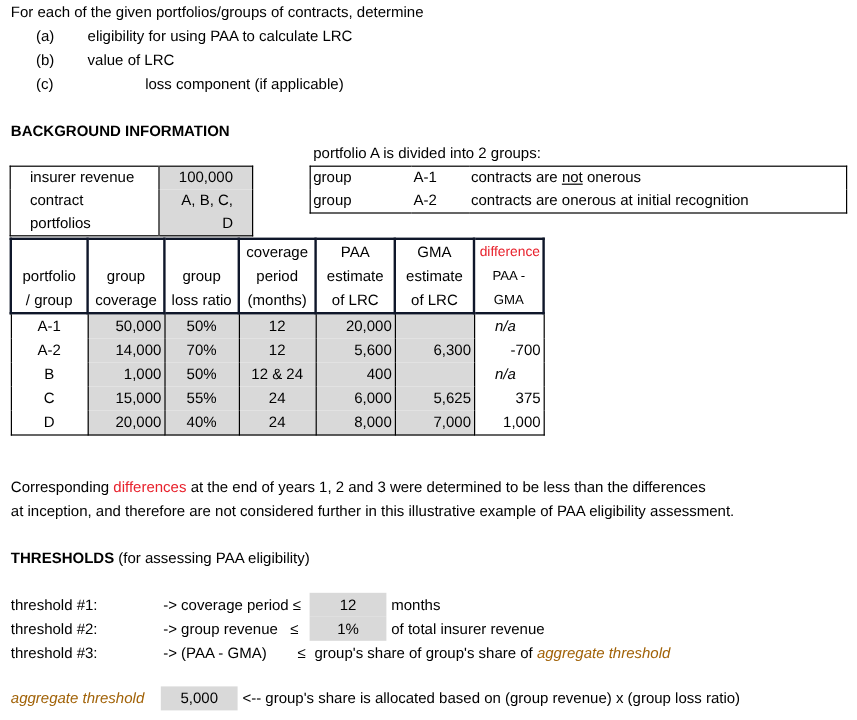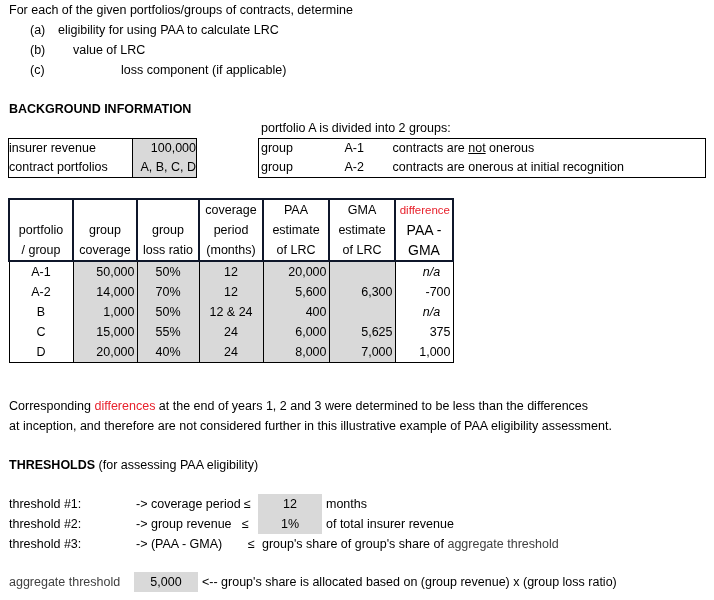--- a/index.html
+++ b/index.html
@@ -1,54 +1,54 @@
 <!DOCTYPE html>
 <html><head>
 <meta charset="utf-8">
 <style>
   * { box-sizing: border-box; margin: 0; padding: 0; }
   html, body { width: 714px; height: 600px; background: #ffffff; overflow: hidden; }
   body { position: relative; font-family: "Liberation Sans", "DejaVu Sans", sans-serif; font-size: 12.5px; color: #000; }
   .abs { position: absolute; white-space: nowrap; line-height: 20px; }
   .red { color: #e8212c; text-align: right; }
-  .blue { color: #404040; }
+  .blue { color: #a16207; font-style: italic; }
   .bold { font-weight: bold; }
   .gray { background: #d9d9d9; }
 
   
   #info-table { position: absolute; left: 8px; top: 138px; border-collapse: collapse; border: 1px solid #000; }
-  #info-table td { height: 19px; padding: 0 0; border: none; line-height: 19px; }
+  #info-table td { height: 19px; padding: 0 16px; border: none; line-height: 19px; }
   #info-table td.lbl { width: 124px; border-right: 1px solid #000; }
   #info-table td.val { width: 64px; text-align: right; }
 
   
   #groups-table { position: absolute; left: 258px; top: 138px; width: 448px; border: 1px solid #000; border-collapse: collapse; }
   #groups-table td { height: 19px; line-height: 19px; padding: 0 2px; }
   #groups-table td.c1 { width: 84px; }
   #groups-table td.c2 { width: 48px; }
 
   
   #main-table { position: absolute; left: 8px; top: 198px; border-collapse: collapse; }
   #main-table th, #main-table td { height: 20px; line-height: 20px; padding: 0 2px; font-weight: normal; }
   #main-table th { border: 2px solid #0f172a; vertical-align: bottom; text-align: center; line-height: 20px; padding: 0 2px; }
   #main-table td { border-left: 1px solid #000; border-right: 1px solid #000; }
   #main-table td.c { text-align: center; }
   #main-table td.r { text-align: right; }
-  #main-table td.i { font-style: italic; text-align: center; padding-left: 17px; }
+  #main-table td.i { font-style: italic; text-align: left; padding-left: 17px; }
   #main-table tr.last td { border-bottom: 1px solid #000; }
   #main-table tr.total td { border: 1px solid #000; }
   #main-table tr.total td.empty { border: none; }
-  .hdr-diff-sub { font-size: 14px; }
+  .hdr-diff-sub { font-size: 11px; }
 </style>
 </head>
 <body>
 
 <div class="abs" style="left:9px; top:0px;">For each of the given portfolios/groups of contracts, determine</div>
 <div class="abs" style="left:30px; top:20px;">(a)</div>
-<div class="abs" style="left:58px; top:20px;">eligibility for using PAA to calculate LRC</div>
+<div class="abs" style="left:73px; top:20px;">eligibility for using PAA to calculate LRC</div>
 <div class="abs" style="left:30px; top:40px;">(b)</div>
 <div class="abs" style="left:73px; top:40px;">value of LRC</div>
 <div class="abs" style="left:30px; top:60px;">(c)</div>
 <div class="abs" style="left:73px; top:60px;padding-left:48px;">loss component (if applicable)</div>
 
 <div class="abs bold" style="left:9px; top:99px;">BACKGROUND INFORMATION</div>
 
 <table id="info-table">
   <tbody>
       <tr>

